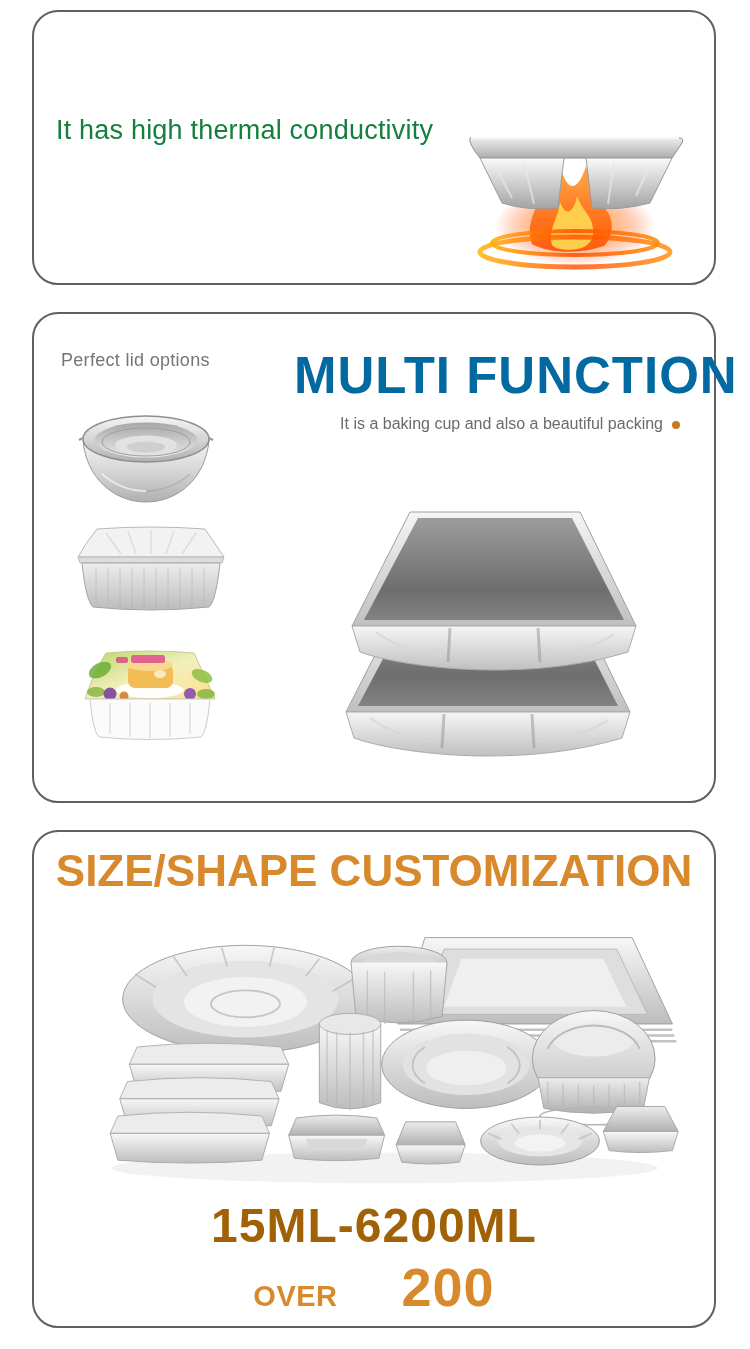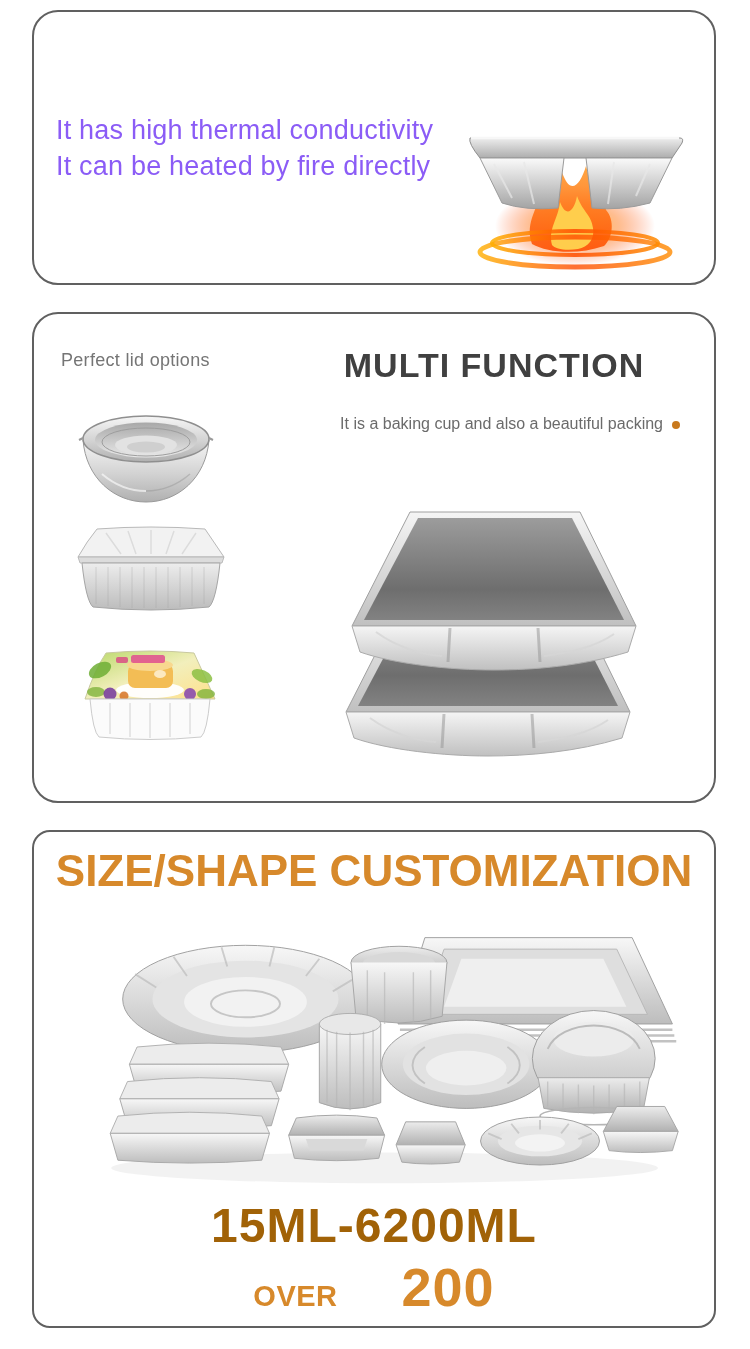--- a/index.html
+++ b/index.html
@@ -1,26 +1,26 @@
 <!DOCTYPE html>
 <html><head>
 <meta charset="utf-8">
 <style>
   html,body{margin:0;padding:0;background:#ffffff;}
   body{width:750px;height:1349px;position:relative;font-family:"Liberation Sans",sans-serif;overflow:hidden;}
   .card{position:absolute;left:32px;width:684px;background:#ffffff;border:2px solid #606060;border-radius:26px;box-sizing:border-box;}
   #card-thermal{top:10px;height:275px;}
   #card-multifunction{top:312px;height:491px;}
-  #card-customization{top:830px;height:498px;border-radius:18px;}
-
-  .thermal-text{position:absolute;left:22px;top:100px;font-size:27px;line-height:36px;color:#8b5cf6;letter-spacing:.2px;white-space:nowrap;}
+  #card-customization{top:830px;height:498px;}
+
+  .thermal-text{position:absolute;left:22px;top:100px;font-size:27px;line-height:36px;color:#15803d;letter-spacing:.2px;white-space:nowrap;}
   .fire-illustration{position:absolute;left:420px;top:110px;width:242px;height:155px;}
 
   .lid-label{position:absolute;left:27px;top:36px;font-size:18px;color:#757575;letter-spacing:.3px;white-space:nowrap;}
-  .mf-title{position:absolute;left:260px;top:32px;width:400px;text-align:center;font-size:34px;font-weight:bold;color:#404040;letter-spacing:1px;white-space:nowrap;}
+  .mf-title{position:absolute;left:260px;top:32px;width:400px;text-align:center;font-size:51px;font-weight:bold;color:#0369a1;letter-spacing:1px;white-space:nowrap;}
   .mf-bullets{position:absolute;right:34px;top:99px;text-align:right;}
   .bullet-row{font-size:16px;color:#6b6b6b;line-height:22px;margin-bottom:10px;white-space:nowrap;}
   .bullet-dot{display:inline-block;width:8px;height:8px;border-radius:50%;background:#c8791d;margin-left:9px;vertical-align:middle;}
   .bowl-illustration{position:absolute;left:36px;top:92px;width:152px;height:102px;}
   .rectlid-illustration{position:absolute;left:32px;top:210px;width:170px;height:92px;}
   .printedlid-illustration{position:absolute;left:42px;top:334px;width:148px;height:96px;}
   .trays-illustration{position:absolute;left:292px;top:194px;width:320px;height:250px;}
 
   .cz-title{position:absolute;left:0;top:14px;width:100%;text-align:center;font-size:44px;font-weight:bold;color:#d7892b;letter-spacing:0;white-space:nowrap;}
   .pile-illustration{position:absolute;left:34px;top:70px;width:614px;height:290px;}
@@ -28,21 +28,20 @@
   .cz-sizes{position:absolute;left:0;top:424px;width:100%;display:flex;justify-content:center;align-items:baseline;gap:20px;color:#d7892b;font-weight:bold;}
   .cz-sizes .word-small{font-size:29px;letter-spacing:.5px;}
   .cz-sizes .word-big{font-size:54px;letter-spacing:1px;margin-left:44px;}
 </style>
 </head>
 <body>
 
 <section class="card" id="card-thermal">
   <div class="thermal-text">
     <div>It has high thermal conductivity</div>
-    <div>It can be heated by fire directly</div>
   </div>
   <svg class="fire-illustration" viewBox="0 0 242 155">
     <defs>
       <linearGradient id="f-sil" x1="0" y1="0" x2="0" y2="1">
         <stop offset="0" stop-color="#fafafa"></stop>
           <stop offset=".5" stop-color="#cfcfcf"></stop>
           <stop offset="1" stop-color="#a3a3a3"></stop>
       </linearGradient>
       <linearGradient id="f-sil2" x1="0" y1="0" x2="0" y2="1">
         <stop offset="0" stop-color="#ededed"></stop>

